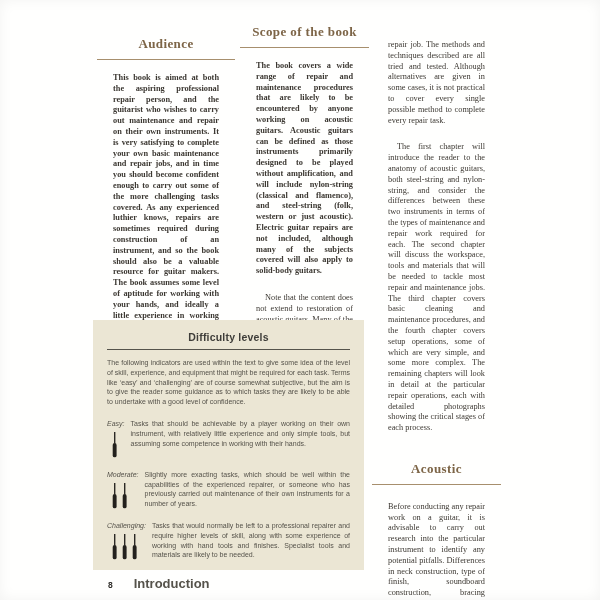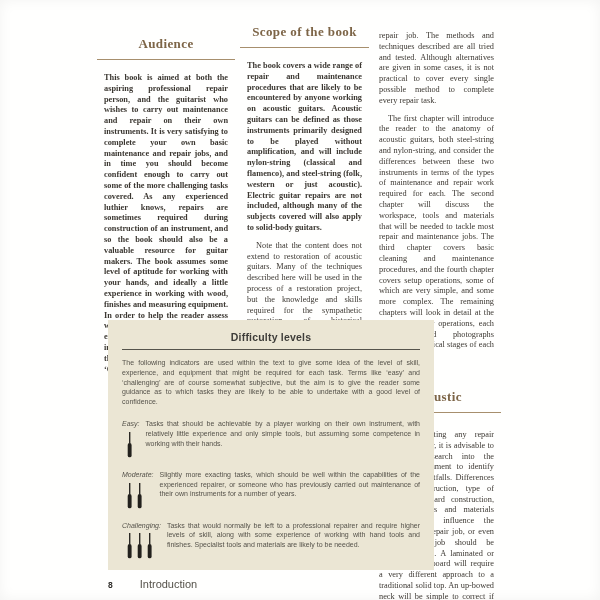--- a/index.html
+++ b/index.html
@@ -28,35 +28,35 @@
     line-height: 16px;
     letter-spacing: 0.4px;
     color: #7d6547;
     text-align: center;
   }
   .head-rule {
     border: 0; border-top: 1px solid #a78f6d;
     margin: 7px 0 0 0; height: 0;
   }
   p.body {
-    margin: 7px;
+    margin: 16px;
     font-size: 8.3px;
     line-height: 10.8px;
     color: #3c3832;
     text-align: justify;
   }
   p.body.first { margin-top: 13px; font-weight: bold; }
   p.body.indent { text-indent: 9px; }
   .col3 .research-head { margin-top: 27px; }
   .col3 .research-body { margin-top: 17px; }
 
   .difficulty-box {
     position: absolute;
-    left: 108px; top: 320px;
-    width: 326px; height: 250px;
+    left: 93px; top: 320px;
+    width: 271px; height: 250px;
     background: #ebe6d4;
     box-sizing: border-box;
     padding: 11px 14px 10px 14px;
     font-family: "Liberation Sans", sans-serif;
   }
   .box-title {
     margin: 0;
     font-size: 10.5px;
     font-weight: bold;
     color: #3e3d39;
@@ -107,21 +107,21 @@
     color: #55524a;
     text-align: justify;
   }
   .footer {
     position: absolute;
     left: 108px; top: 574px;
     font-family: "Liberation Sans", sans-serif;
     color: #4c4a44;
   }
   .footer .pagenum { font-weight: bold; font-size: 8.5px; color: #2f2d29; }
-  .footer .section { font-size: 11px; margin-left: 27px; color: #55524a; }
+  .footer .section { font-size: 13px; margin-left: 21px; color: #55524a; font-weight: bold; }
 </style>
 </head>
 <body>
 
 <div class="page">
 
   <div class="col col1">
     <h2 class="sec-head">Audience</h2>
     <div class="head-rule"></div>
     <p class="body first">This book is aimed at both the aspiring professional repair person, and the guitarist who wishes to carry out maintenance and repair on their own instruments. It is very satisfying to complete your own basic maintenance and repair jobs, and in time you should become confident enough to carry out some of the more challenging tasks covered. As any experienced luthier knows, repairs are sometimes required during construction of an instrument, and so the book should also be a valuable resource for guitar makers. The book assumes some level of aptitude for working with your hands, and ideally a little experience in working with wood, finishes and measuring equipment. In order to help the reader assess which tasks are within their scope, each has a ‘level of difficulty’ indicator, ranging from ‘Easy’ through ‘Moderate’ to ‘Challenging.’</p>

